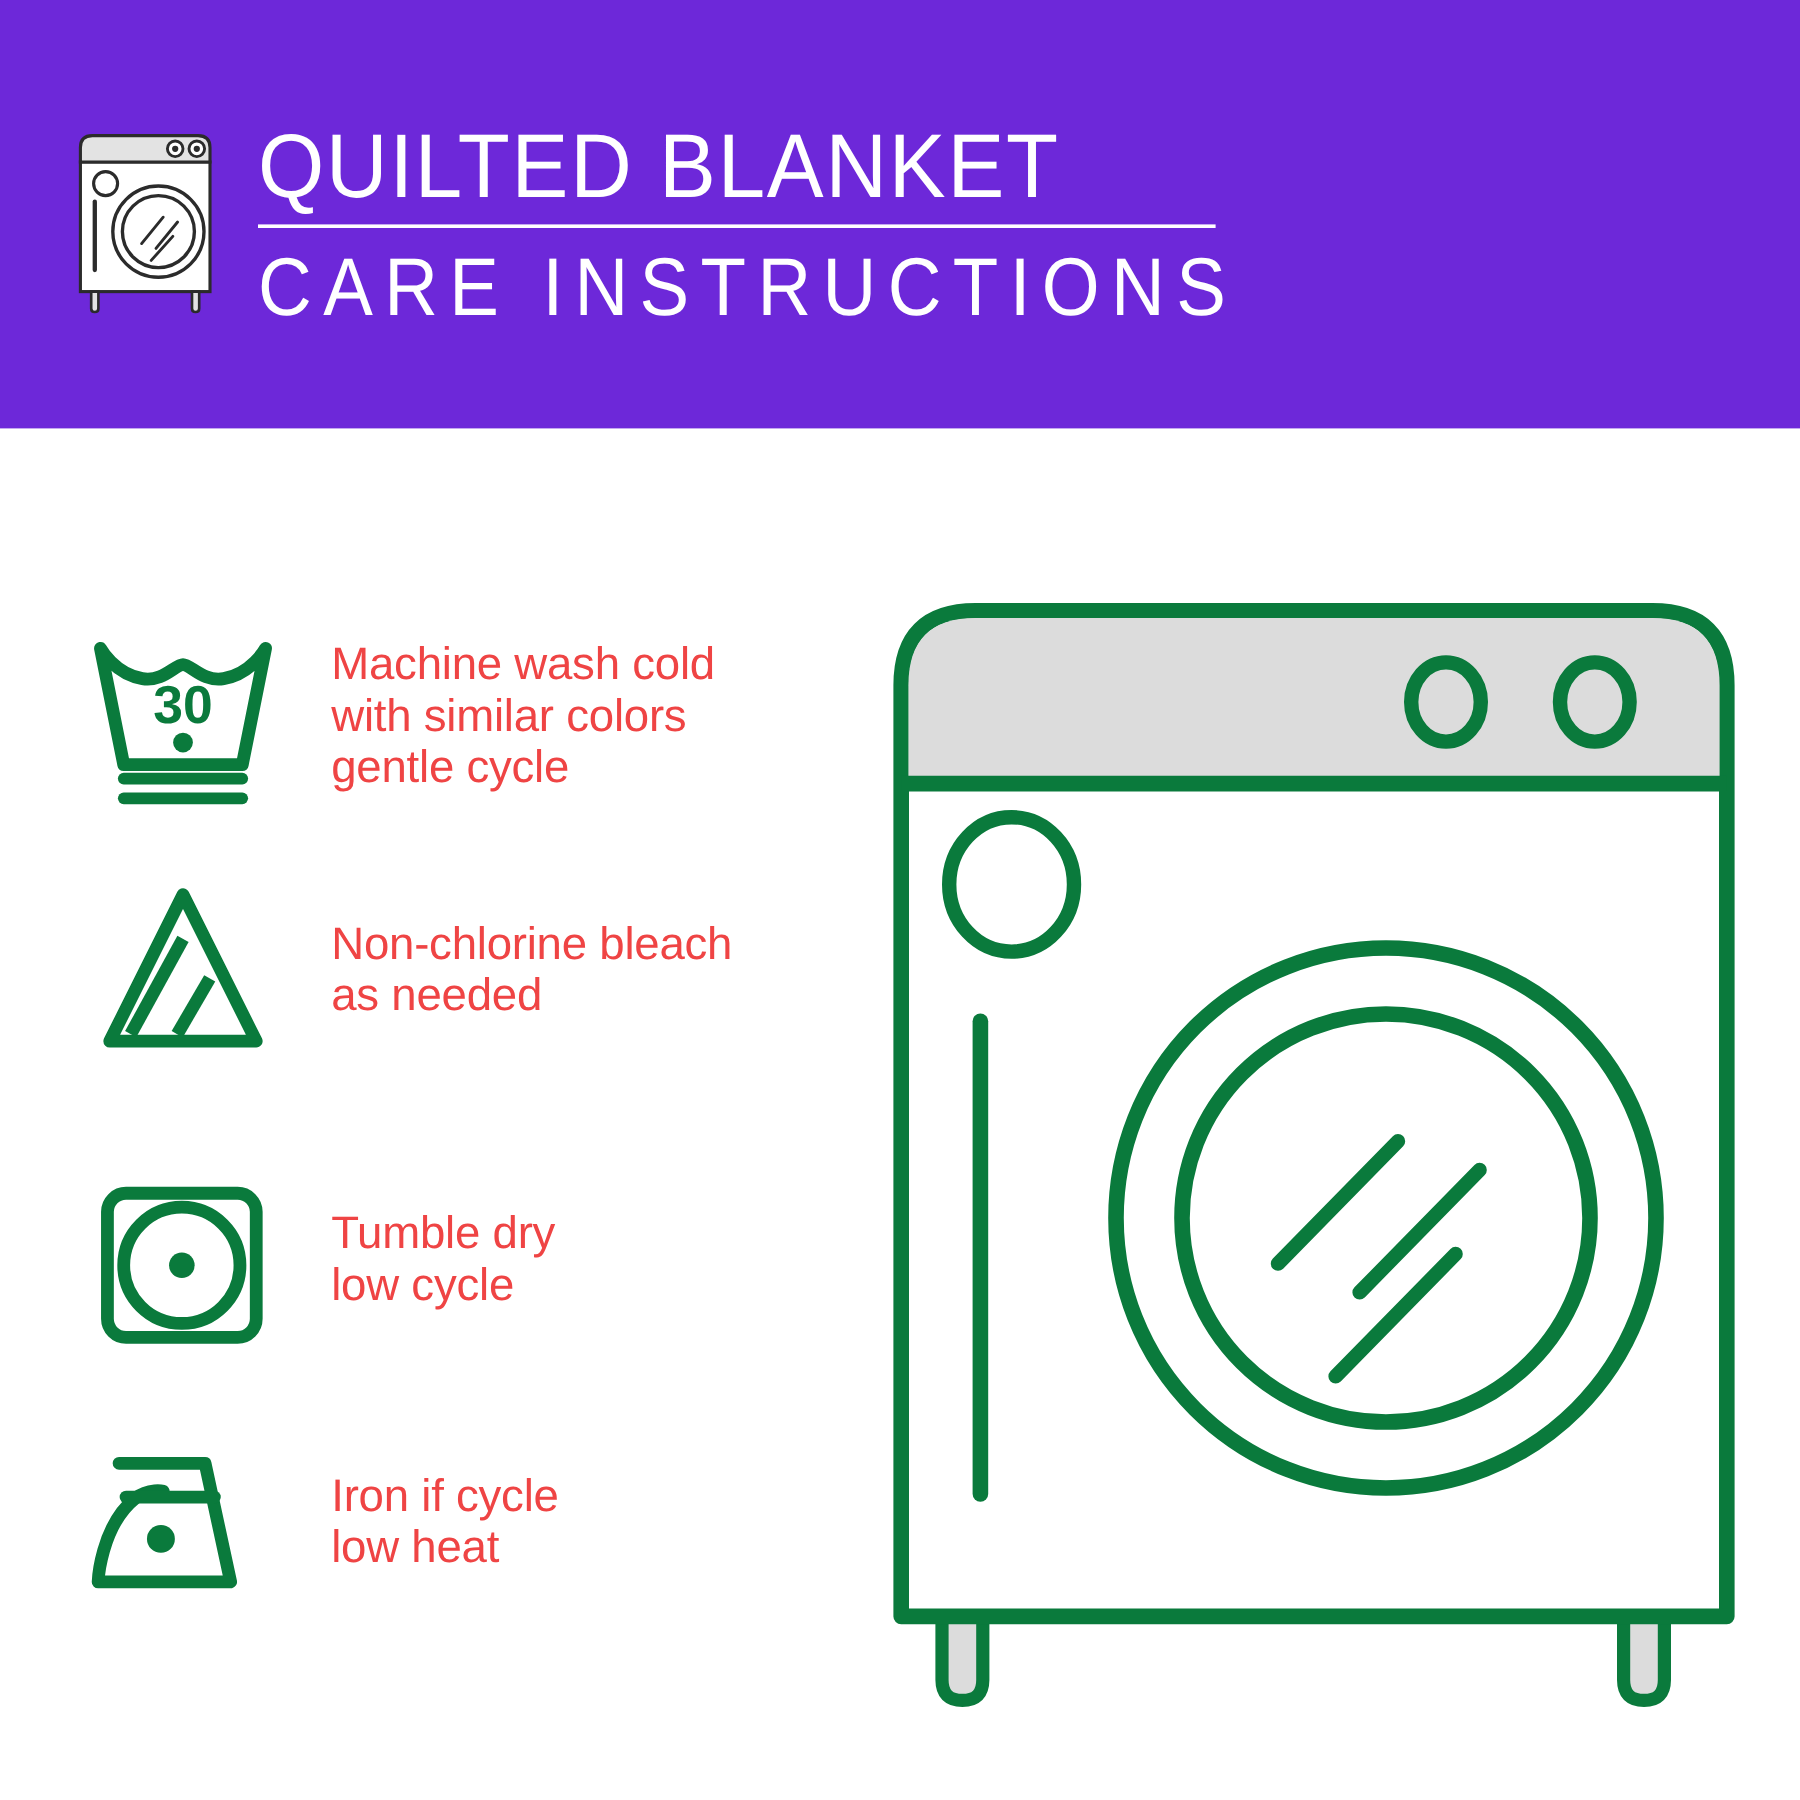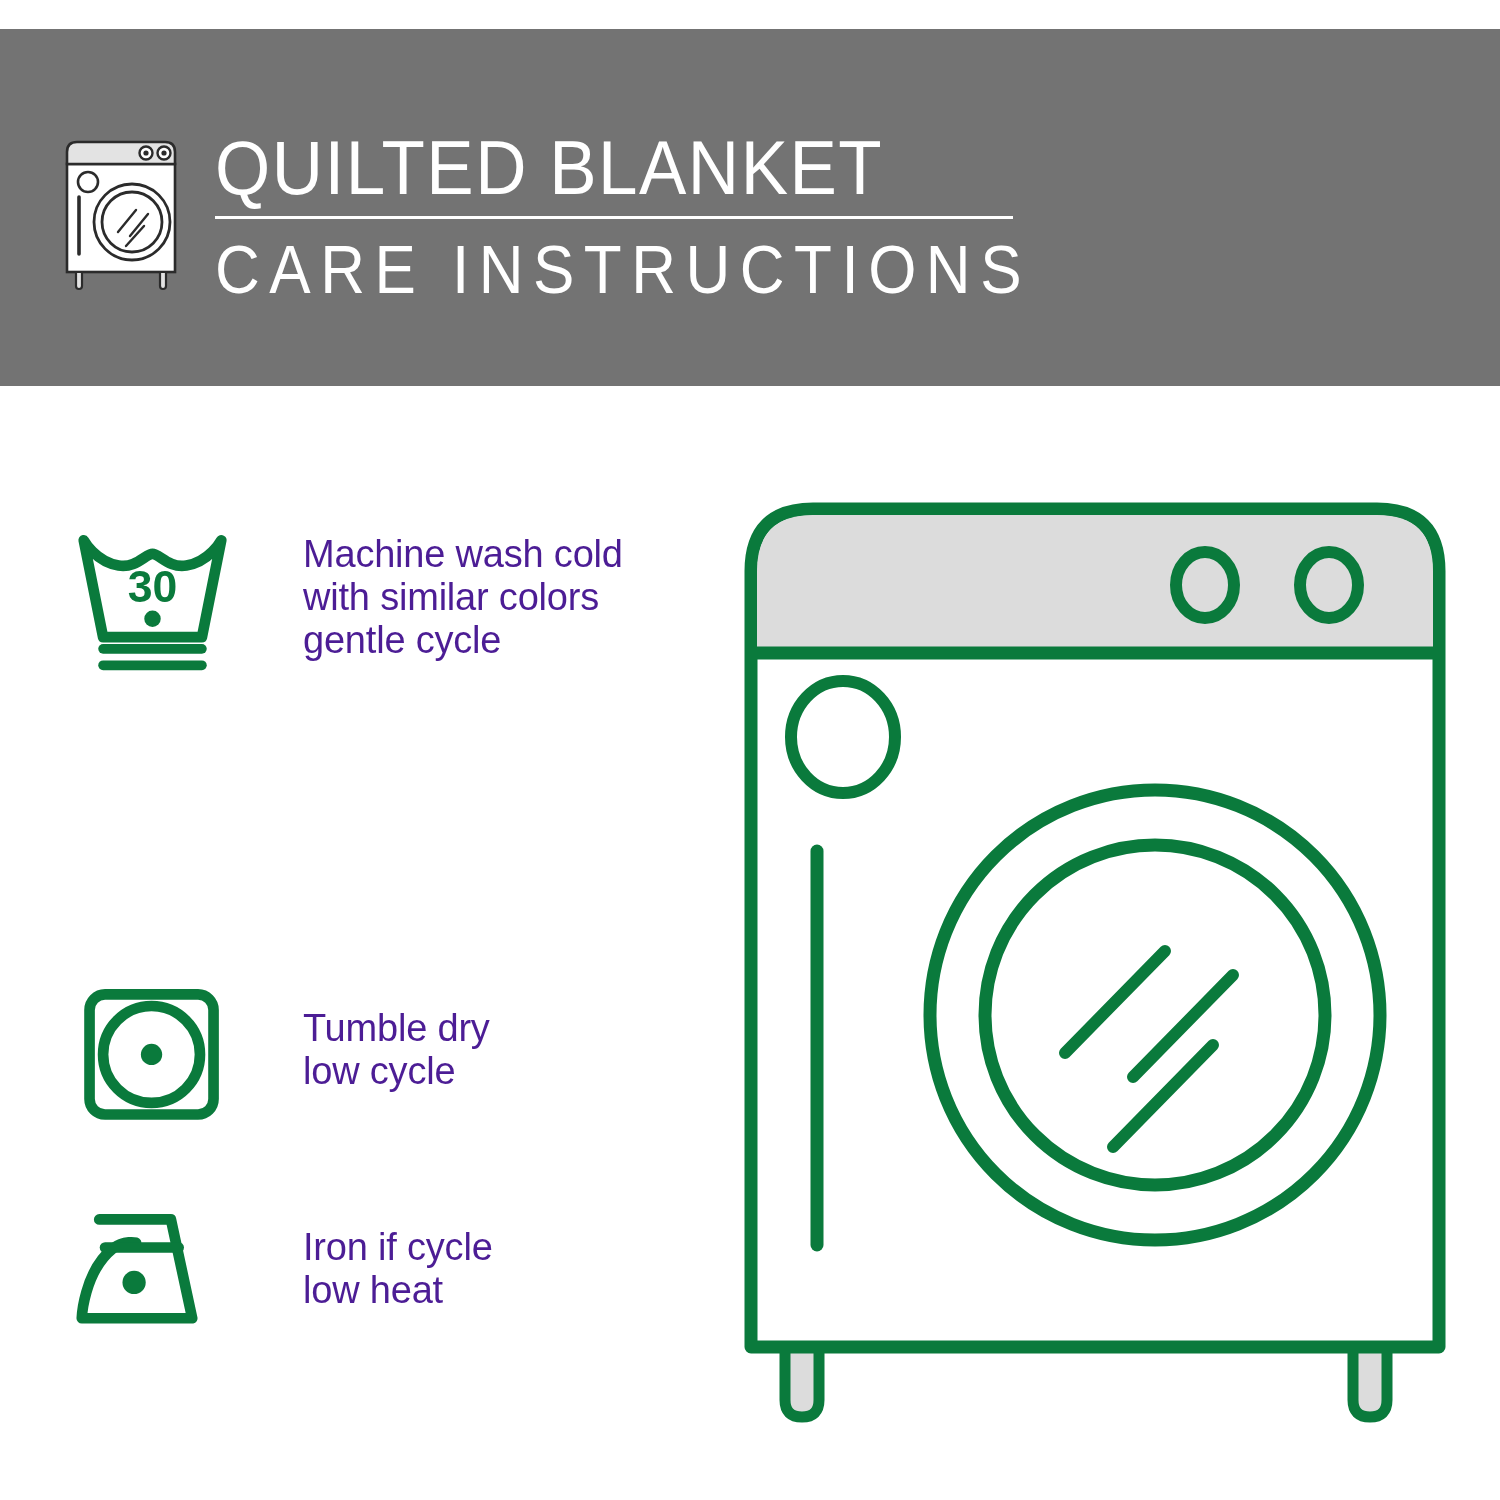--- a/index.html
+++ b/index.html
@@ -19,22 +19,21 @@
     height: 1500px;
     background: #ffffff;
   }
 
   
   .header {
     position: absolute;
     left: 0; top: 0;
     width: 1500px;
     height: 357px;
-    background: #737373;
-    margin-top: 29px;
+    background: #6d28d9;
   }
 
   .header-icon {
     position: absolute;
     left: 60px;
     top: 105px;
     width: 130px;
     height: 160px;
   }
 
@@ -100,22 +99,22 @@
   .care-row.r3 { top: 845px; }
 
   .care-symbol {
     flex: 0 0 auto;
     width: 165px;
     height: 155px;
     display: block;
   }
 
   .care-text {
-    margin-left: 68px;
-    color: #4c1d95;
+    margin-left: 41px;
+    color: #ef4444;
     font-size: 38px;
     line-height: 43px;
     font-weight: 400;
     letter-spacing: -0.2px;
     padding-top: 8px;
     white-space: pre-line;
   }
 
   .care-row.r0 .care-text { padding-top: 14px; }
   .care-row.r1 .care-text { padding-top: 34px; }
@@ -186,20 +185,29 @@
         <circle cx="85" cy="103" r="8.5" fill="#0a7a3c"></circle>
 
         <line x1="34" y1="134" x2="136" y2="134" stroke="#0a7a3c" stroke-width="10" stroke-linecap="round"></line>
         <line x1="34" y1="151" x2="136" y2="151" stroke="#0a7a3c" stroke-width="10" stroke-linecap="round"></line>
       </svg>
       <div class="care-text">Machine wash cold
 with similar colors
 gentle cycle</div>
     </div>
 
+    <div class="care-row r1">
+      <svg class="care-symbol" viewBox="0 0 170 160" aria-hidden="true">
+        <path d="M85 14 L148 140 L22 140 Z" fill="none" stroke="#0a7a3c" stroke-width="11" stroke-linejoin="round"></path>
+        <line x1="85" y1="52" x2="40" y2="134" stroke="#0a7a3c" stroke-width="11" stroke-linecap="butt"></line>
+        <line x1="108" y1="86" x2="80" y2="134" stroke="#0a7a3c" stroke-width="11" stroke-linecap="butt"></line>
+      </svg>
+      <div class="care-text">Non-chlorine bleach
+as needed</div>
+    </div>
 
     <div class="care-row r2">
       <svg class="care-symbol" viewBox="0 0 170 160" aria-hidden="true">
         <rect x="20" y="20" width="128" height="124" rx="16" ry="16" fill="none" stroke="#0a7a3c" stroke-width="11"></rect>
         <circle cx="84" cy="82" r="50" fill="none" stroke="#0a7a3c" stroke-width="11"></circle>
         <circle cx="84" cy="82" r="11" fill="#0a7a3c"></circle>
       </svg>
       <div class="care-text">Tumble dry
 low cycle</div>
     </div>

